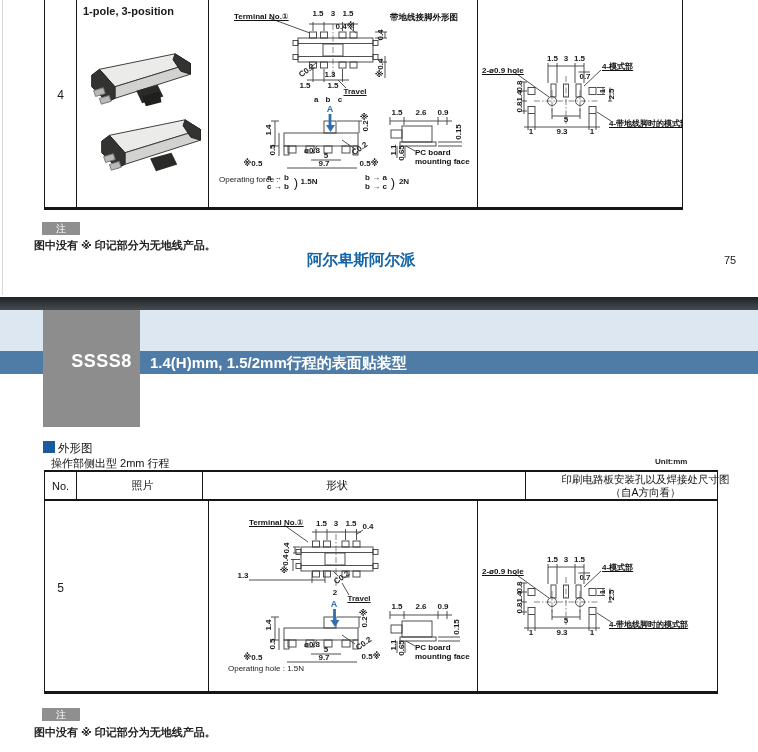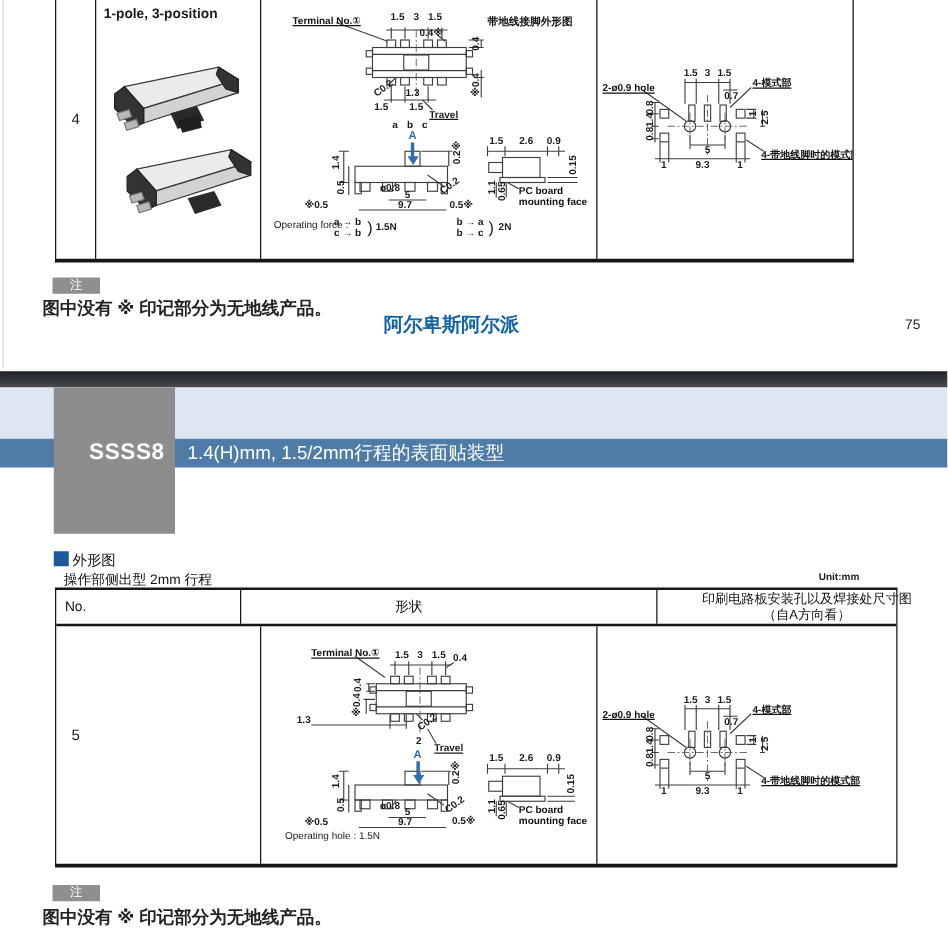--- a/index.html
+++ b/index.html
@@ -15,31 +15,31 @@
   .r{transform:translate(-50%,-50%) rotate(-90deg);}
   .dg{transform:translate(-50%,-50%) rotate(-36deg);}
   .lb{position:absolute;font-size:8px;font-weight:bold;line-height:1.25;white-space:nowrap;color:#111;}
   .u{text-decoration:underline;}
   .blue{color:#2f6fb0;}
   .rowno{position:absolute;left:0;right:0;text-align:center;font-size:12px;}
   .ptitle{position:absolute;left:6px;top:5px;font-size:11px;font-weight:bold;}
   
   .badge{position:absolute;width:38px;height:13px;background:#8f8f8f;color:#fff;
          font-size:10px;line-height:13px;text-align:center;}
-  .notetxt{position:absolute;font-size:14px;font-weight:600;color:#222;}
+  .notetxt{position:absolute;font-size:11px;font-weight:600;color:#222;}
   
   .darkbar{position:absolute;left:0;width:758px;top:297px;height:13px;
            background:linear-gradient(180deg,#1f2226,#474b50);}
   .lightband{position:absolute;left:0;width:758px;top:310px;height:41px;background:#dce7f2;}
   .blueband{position:absolute;left:0;width:758px;top:351px;height:23px;background:#4e7ca7;}
   .graybox{position:absolute;left:43px;top:310px;width:97px;height:117px;background:#8d8d8d;}
   .model{position:absolute;left:0;right:0;top:41px;text-align:center;color:#fff;
          font-size:18px;font-weight:bold;letter-spacing:.5px;margin-left:20px;}
   .bandtitle{position:absolute;left:150px;top:351px;height:23px;line-height:23px;
-             color:#fff;font-size:15px;font-weight:normal;}
+             color:#fff;font-size:15px;font-weight:bold;}
   
   .sq{position:absolute;left:43px;top:441px;width:12px;height:12px;background:#1b5a9c;}
   .sectitle{position:absolute;left:58px;top:441px;font-size:11.5px;color:#111;}
   .subtitle{position:absolute;left:51px;top:456px;font-size:11px;color:#111;}
   .unit{position:absolute;left:655px;top:457px;font-size:8px;font-weight:bold;}
   .hcell{display:flex;align-items:center;justify-content:center;font-size:11px;color:#111;text-align:center;}
   .brand{position:absolute;left:307px;top:250px;font-size:15.5px;font-weight:bold;color:#1464a8;}
   .pagenum{position:absolute;left:724px;top:254px;font-size:11px;color:#222;}
   .edge{position:absolute;left:2px;top:0;width:1px;height:295px;background:#d8d8d8;}
   svg{position:absolute;}
@@ -282,21 +282,22 @@
 <div class="bandtitle">1.4(H)mm, 1.5/2mm行程的表面贴装型</div>
 
 <div class="sq"></div>
 <div class="sectitle">外形图</div>
 <div class="subtitle">操作部侧出型 2mm 行程</div>
 <div class="unit">Unit:mm</div>
 
 <div class="tbl" style="left:44px;top:470px;width:672px;height:219px;border-top:2px solid #161616;border-bottom:3px solid #161616;">
   <div style="position:absolute;left:0;right:0;top:0;height:29px;border-bottom:2px solid #161616;box-sizing:border-box;">
     <div class="cell hcell" style="left:0;width:31px;">No.</div>
-    <div class="cell hcell cl" style="left:147px;width:269px;">形状</div>
+    <div class="cell hcell cl" style="left:31px;width:132px;">照片</div>
+    <div class="cell hcell cl" style="left:157px;width:269px;">形状</div>
     <div class="cell hcell cl" style="left:432px;width:240px;font-size:10.5px;line-height:12.5px;flex-direction:column;margin-left:48px;">
       <span>印刷电路板安装孔以及焊接处尺寸图</span>
       <span>（自A方向看）</span>
     </div>
   </div>
 
   <div style="position:absolute;left:0;right:0;top:29px;bottom:0;">
     <div class="cell" style="left:0;width:31px;">
       <span class="rowno" style="top:80px;">5</span>
     </div>

